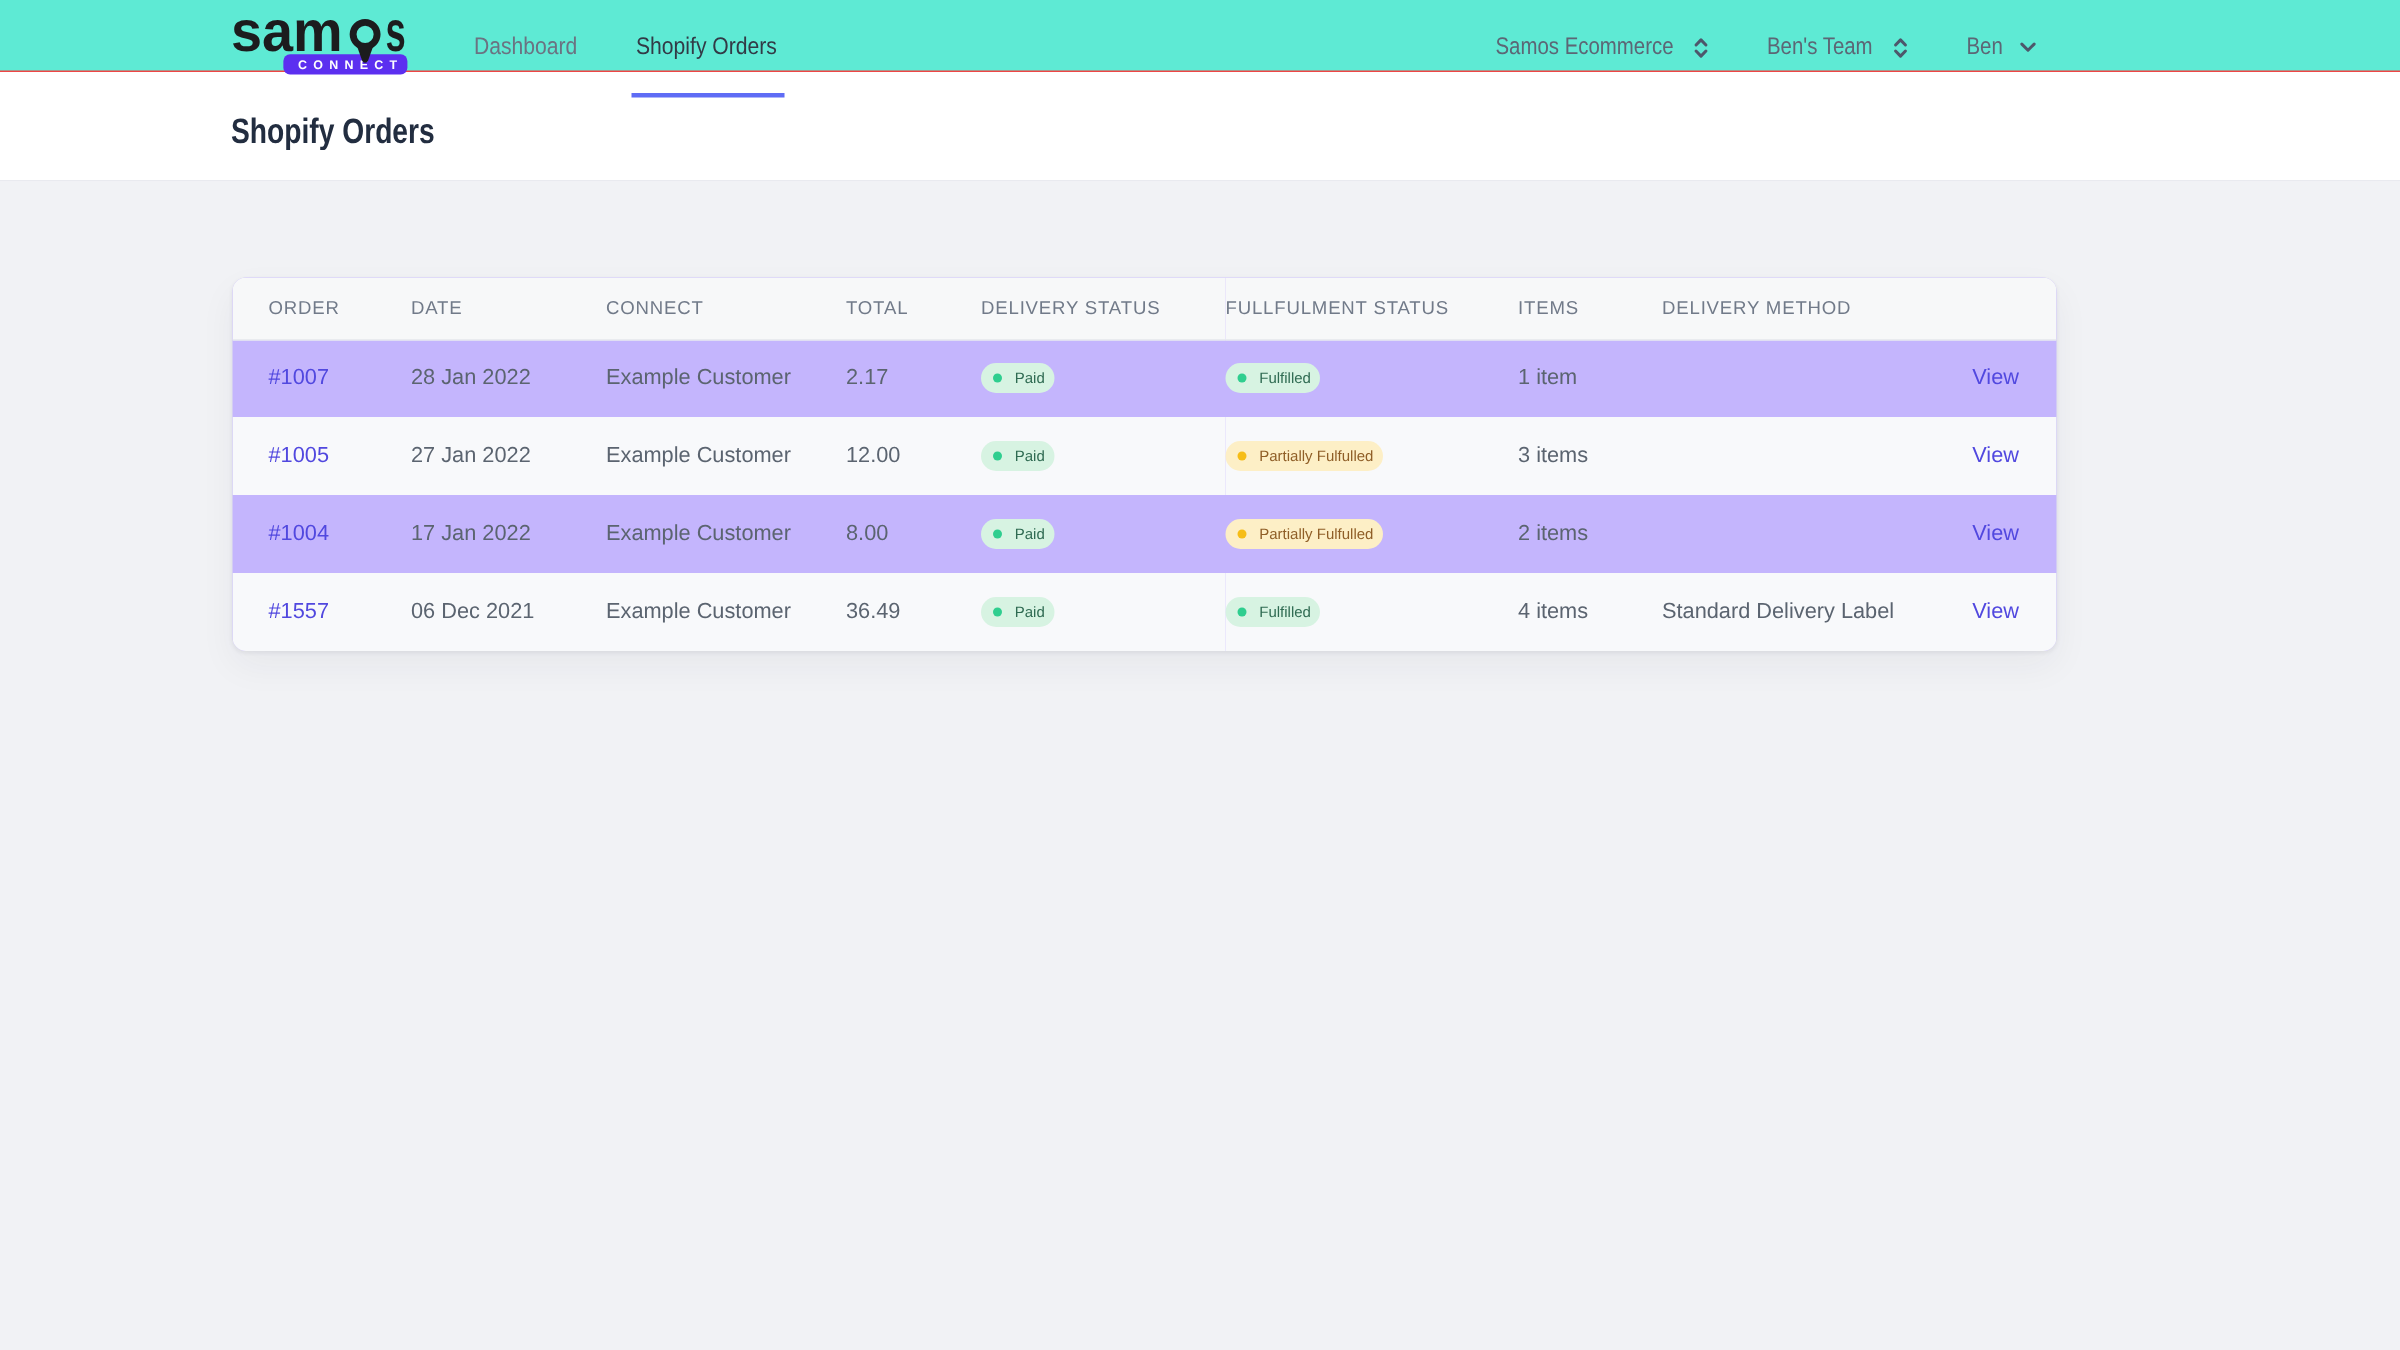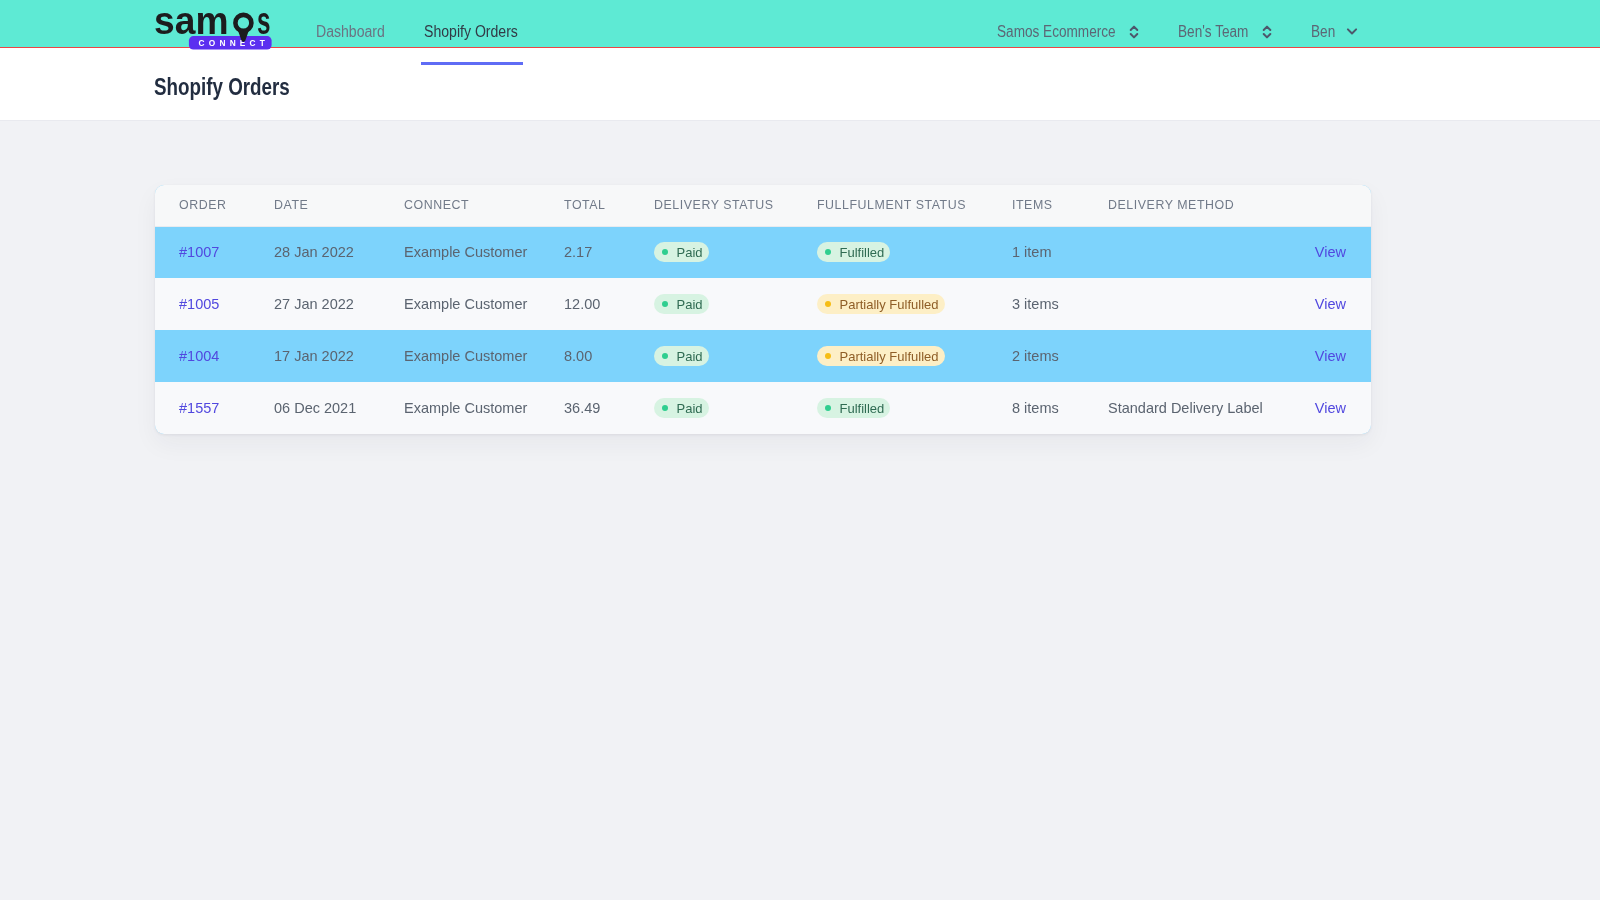--- a/index.html
+++ b/index.html
@@ -13,34 +13,34 @@
   .nav-dash { left:316px; color:#6b7382; }
   .nav-shop { left:424px; color:#323a46; }
   .nav-underline { position:absolute; left:421px; top:62px; width:102px; height:3px; background:#5f6cf5; z-index:3; }
   .tr-item { position:absolute; top:0; height:63px; line-height:63px; color:#5c6675; font-size:16px; transform:scaleX(.85); transform-origin:left center; white-space:nowrap; }
 
   
   .titleband { height:73px; background:#ffffff; border-bottom:1px solid #e9eaef; }
   .titleband h1 { position:relative; top:26px; left:154px; font-size:23.5px; font-weight:700; color:#222d40; transform:scaleX(.8); transform-origin:left top; white-space:nowrap; }
 
   
-  .card { position:absolute; left:155px; top:185px; width:1216px; background:#7dd3fc; border-radius:9px;
+  .card { position:absolute; left:155px; top:185px; width:1216px; background:#c4b5fd; border-radius:9px;
           box-shadow:0 1px 3px rgba(30,35,60,.07), 0 10px 24px rgba(30,35,60,.05); overflow:hidden; }
   table { width:1216px; border-collapse:collapse; table-layout:fixed; }
   thead tr { height:41px; background:#f7f8f9; }
   thead th { font-size:12.4px; font-weight:400; color:#717a89; letter-spacing:.55px; text-align:left; border-bottom:1px solid #e9ebef; }
   tbody tr { height:52px; }
   tbody tr:nth-child(even) { background:#f8f9fb; }
   td { font-size:14.5px; color:#5b6470;margin-top:20px; }
   td.c1, th.c1 { padding-left:24px; }
   a.order { color:#5148df; text-decoration:none; }
   a.view  { color:#5148df; text-decoration:none; }
   td.c9, th.c9 { text-align:right; padding-right:25px; }
 
-  .pill { display:inline-flex; align-items:center; height:20px; border-radius:10px; padding:0 6px 0 8px; font-size:13px; vertical-align:middle; }
+  .pill { display:inline-flex; align-items:center; height:20px; border-radius:10px; padding:0 6px 0 8px; font-size:10px; vertical-align:middle; }
   .pill .dot { width:6px; height:6px; border-radius:3px; margin-right:8.5px; }
   .pill-green { background:#d7f3e2; color:#2f6b52; }
   .pill-green .dot { background:#2fce8f; }
   .pill-amber { background:#fdefc6; color:#8f5e27; }
   .pill-amber .dot { background:#f6bd16; }
 </style>
 </head>
 <body>
 
 <div class="topbar">
@@ -136,19 +136,19 @@
           <td></td>
           <td class="c9"><a class="view" href="#">View</a></td>
     </tr>
     <tr>
       <td class="c1"><a class="order" href="#">#1557</a></td>
           <td>06 Dec 2021</td>
           <td>Example Customer</td>
           <td>36.49</td>
       <td><span class="pill pill-green"><span class="dot"></span>Paid</span></td>
       <td><span class="pill pill-green"><span class="dot"></span>Fulfilled</span></td>
-      <td>8 items</td>
+      <td>4 items</td>
           <td>Standard Delivery Label</td>
           <td class="c9"><a class="view" href="#">View</a></td>
     </tr>
   </tbody>
 </table>
 </div>
 
 </body></html>

